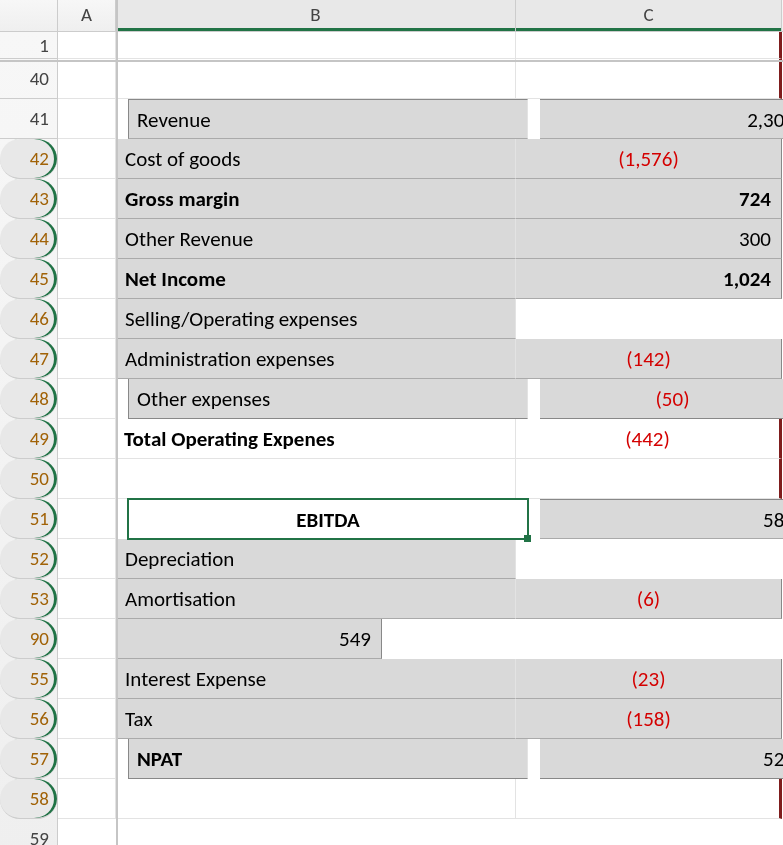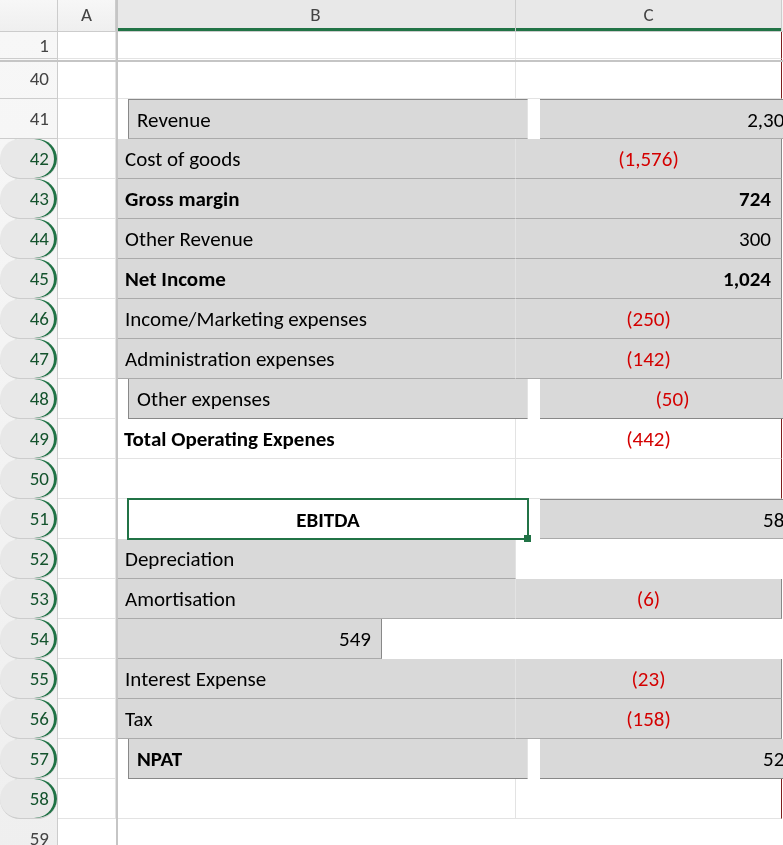--- a/index.html
+++ b/index.html
@@ -38,28 +38,28 @@
     }
     .row-hdr {
       border-bottom:1px solid #ccc;
       text-align:right;
       padding-right:8px;
       color:#444;
       font-size:19px;
       line-height:1;
       display:flex; align-items:center; justify-content:flex-end;
     }
-    .row-hdr.sel { background:#e8e8e8; box-shadow: inset -3px 0 0 #217346; color:#14532d;border-radius:20px; }
+    .row-hdr.sel { background:#e8e8e8; box-shadow: inset -3px 0 0 #217346; color:#a16207;border-radius:20px; }
     .grid {
       position:absolute; left:58px; top:32px;
     }
     .grow { display:flex; }
     .gcell-A { width:58px; border-right:1px solid #e3e3e3; border-bottom:1px solid #e3e3e3; }
     .gcell-B { width:400px; border-right:1px solid #e3e3e3; border-bottom:1px solid #e3e3e3; padding:4px 8px; }
-    .gcell-C { width:266px; border-right:1px solid #7f1d1d; border-bottom:1px solid #e3e3e3; padding:4px 10px; text-align:right; }
+    .gcell-C { width:266px; border-right:3px solid #7f1d1d; border-bottom:1px solid #e3e3e3; padding:4px 10px; text-align:right; }
     .short { height:27px; line-height:19px; }
     .tall  { height:40px; line-height:32px; }
     .title-text { color:#1f5b87; font-weight:600; font-size:23px; }
     .fill { background:#d9d9d9; }
     .bold { font-weight:700; }
     .neg  { color:#d40000;text-align:center; }
     
     .tb-top    { border-top:1px solid #888;margin-left:12px; }
     .tb-bot    { border-bottom:1px solid #888;margin-left:12px; }
     .tb-left   { border-left:1px solid #888; }
@@ -102,21 +102,21 @@
     <div class="row-hdr tall sel">44</div>
     <div class="row-hdr tall sel">45</div>
     <div class="row-hdr tall sel">46</div>
     <div class="row-hdr tall sel">47</div>
     <div class="row-hdr tall sel">48</div>
     <div class="row-hdr tall sel">49</div>
     <div class="row-hdr tall sel">50</div>
     <div class="row-hdr tall sel">51</div>
     <div class="row-hdr tall sel">52</div>
     <div class="row-hdr tall sel">53</div>
-    <div class="row-hdr tall sel">54</div>
+    <div class="row-hdr tall sel">90</div>
     <div class="row-hdr tall sel">55</div>
     <div class="row-hdr tall sel">56</div>
     <div class="row-hdr tall sel">57</div>
     <div class="row-hdr tall sel">58</div>
     <div class="row-hdr tall">59</div>
   </div>
 
   <div class="grid">
 
     <div class="grow short">
@@ -152,22 +152,21 @@
       <div class="gcell-B fill tb-left tb-row">Other Revenue</div>
       <div class="gcell-C fill tb-right tb-row">300</div>
     </div>
     <div class="grow tall">
       <div class="gcell-A"></div>
       <div class="gcell-B fill tb-left tb-row bold">Net Income</div>
       <div class="gcell-C fill tb-right tb-row bold">1,024</div>
     </div>
     <div class="grow tall">
       <div class="gcell-A"></div>
-      <div class="gcell-B fill tb-left tb-row">Income/Marketing expenses</div>
-      <div class="gcell-C fill tb-right tb-row neg">(250)</div>
+      <div class="gcell-B fill tb-left tb-row">Selling/Operating expenses</div>
     </div>
     <div class="grow tall">
       <div class="gcell-A"></div>
       <div class="gcell-B fill tb-left tb-row">Administration expenses</div>
       <div class="gcell-C fill tb-right tb-row neg">(142)</div>
     </div>
     <div class="grow tall">
       <div class="gcell-A"></div>
       <div class="gcell-B fill tb-left tb-bot">Other expenses</div>
       <div class="gcell-C fill tb-right tb-bot neg">(50)</div>

